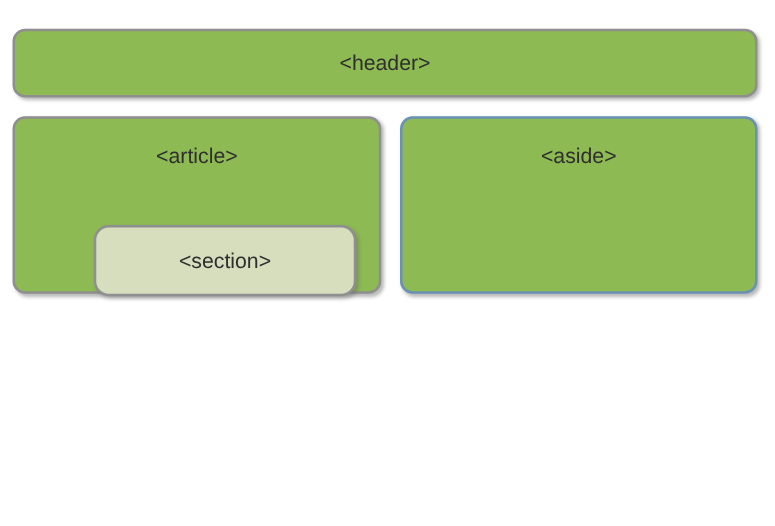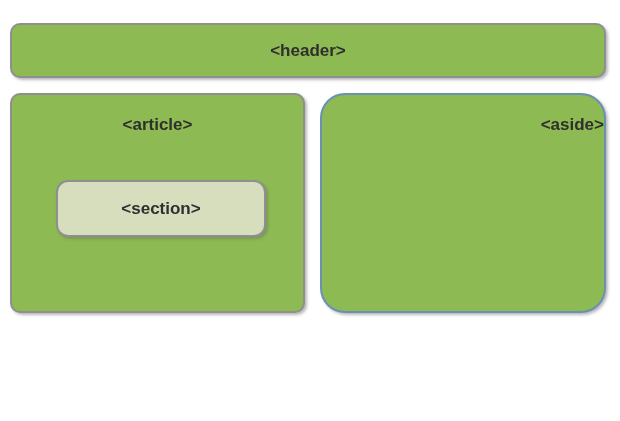--- a/index.html
+++ b/index.html
@@ -30,50 +30,49 @@
   .blue { border: 2px solid var(--blue-border, #6991b4); }
   .center-label {
     display: flex;
     align-items: center;
     justify-content: center;
   }
   .full { width: 596px; height: 55px; margin-bottom: 15px; }
   .row {
     display: flex;
     gap: 15px;
-    height: 220px;
+    height: 142px;
     margin-bottom: 19px;
   }
   .article-box {
     flex: 0 0 295px;
     position: relative;
     text-align: center;
   }
   .aside-box {
     flex: 1 1 auto;
-    text-align: right;
-    border-radius: 25px;
+    text-align: center;
   }
   .top-label {
     display: block;
     padding-top: 20px;
   }
   .section-box {
     position: absolute;
-    left: 44px;
+    left: 63px;
     top: 85px;
     width: 210px;
     height: 57px;
     background: var(--section-fill, #d6debe);
     border: 2px solid var(--gray-border, #8f8f8f);
     border-radius: 12px;
     box-shadow: 2px 2px 3px rgba(100,100,100,0.4);
   }
   .footer-box { width: 596px; height: 53px; }
-  .label { white-space: nowrap; font-weight: bold; }
+  .label { white-space: nowrap; }
 </style>
 </head>
 <body>
 
 <div class="canvas">
 
   <div class="box full gray center-label">
     <span class="label">&lt;header&gt;</span>
   </div>
 

